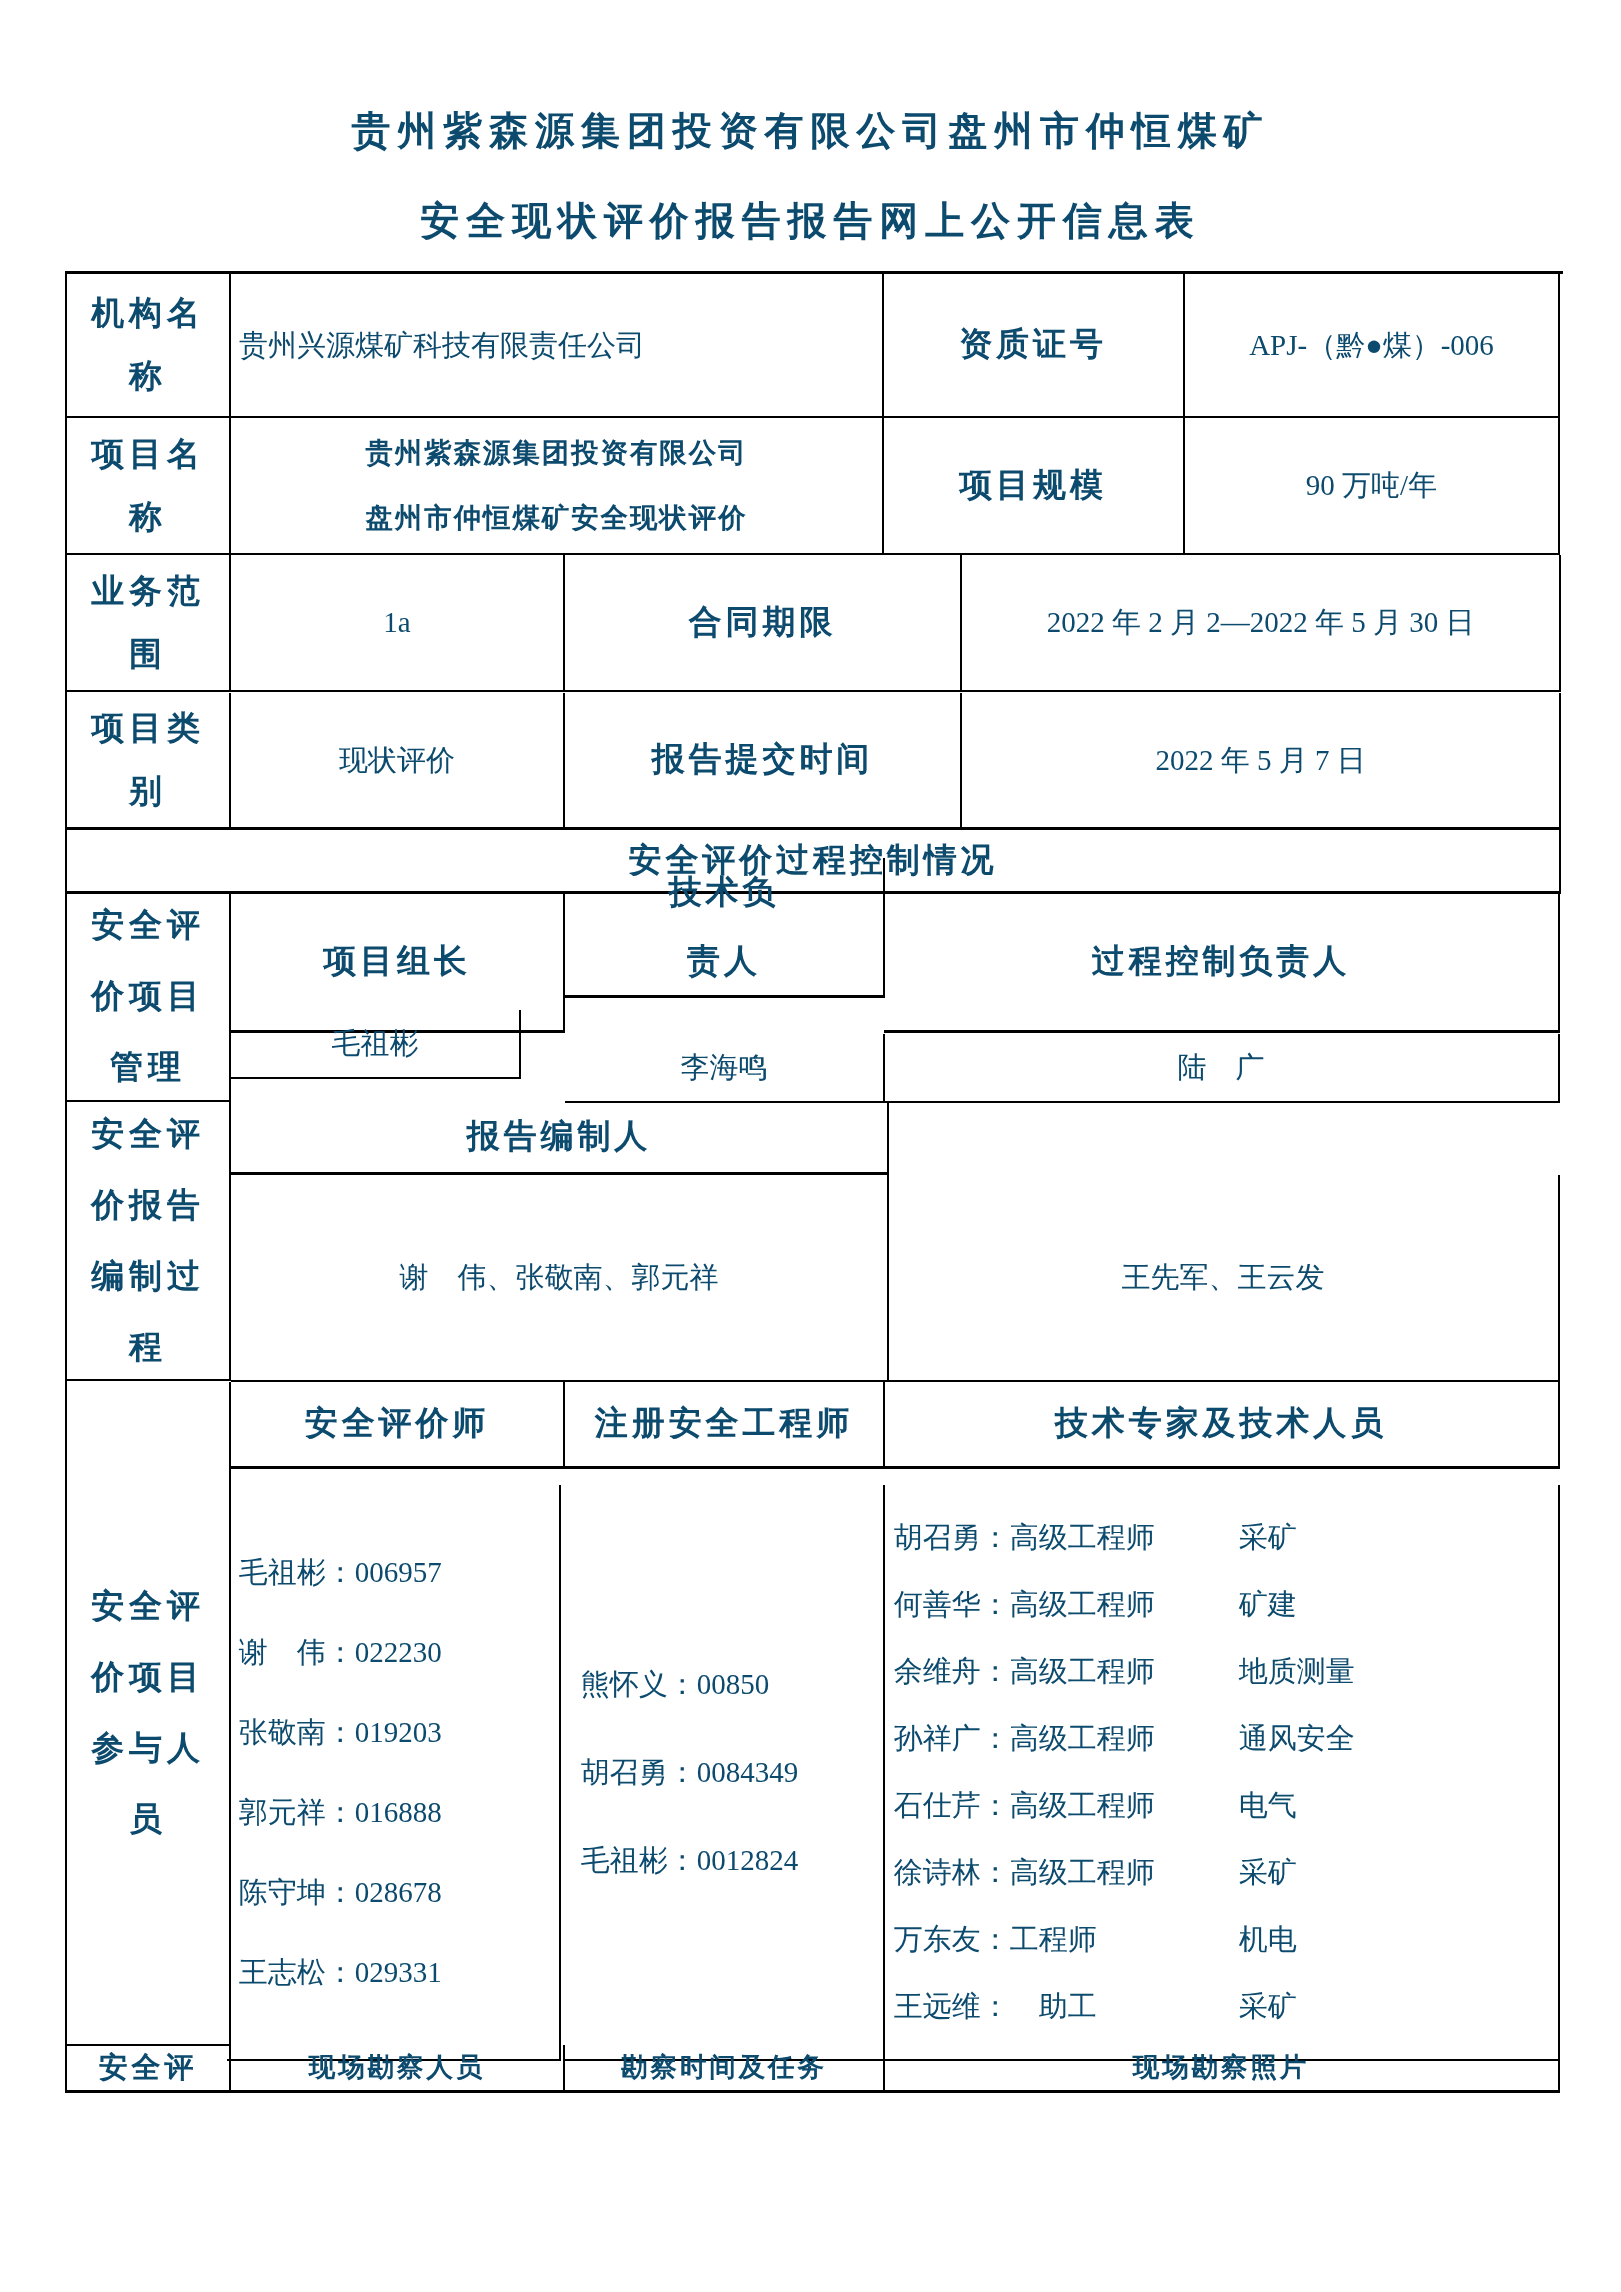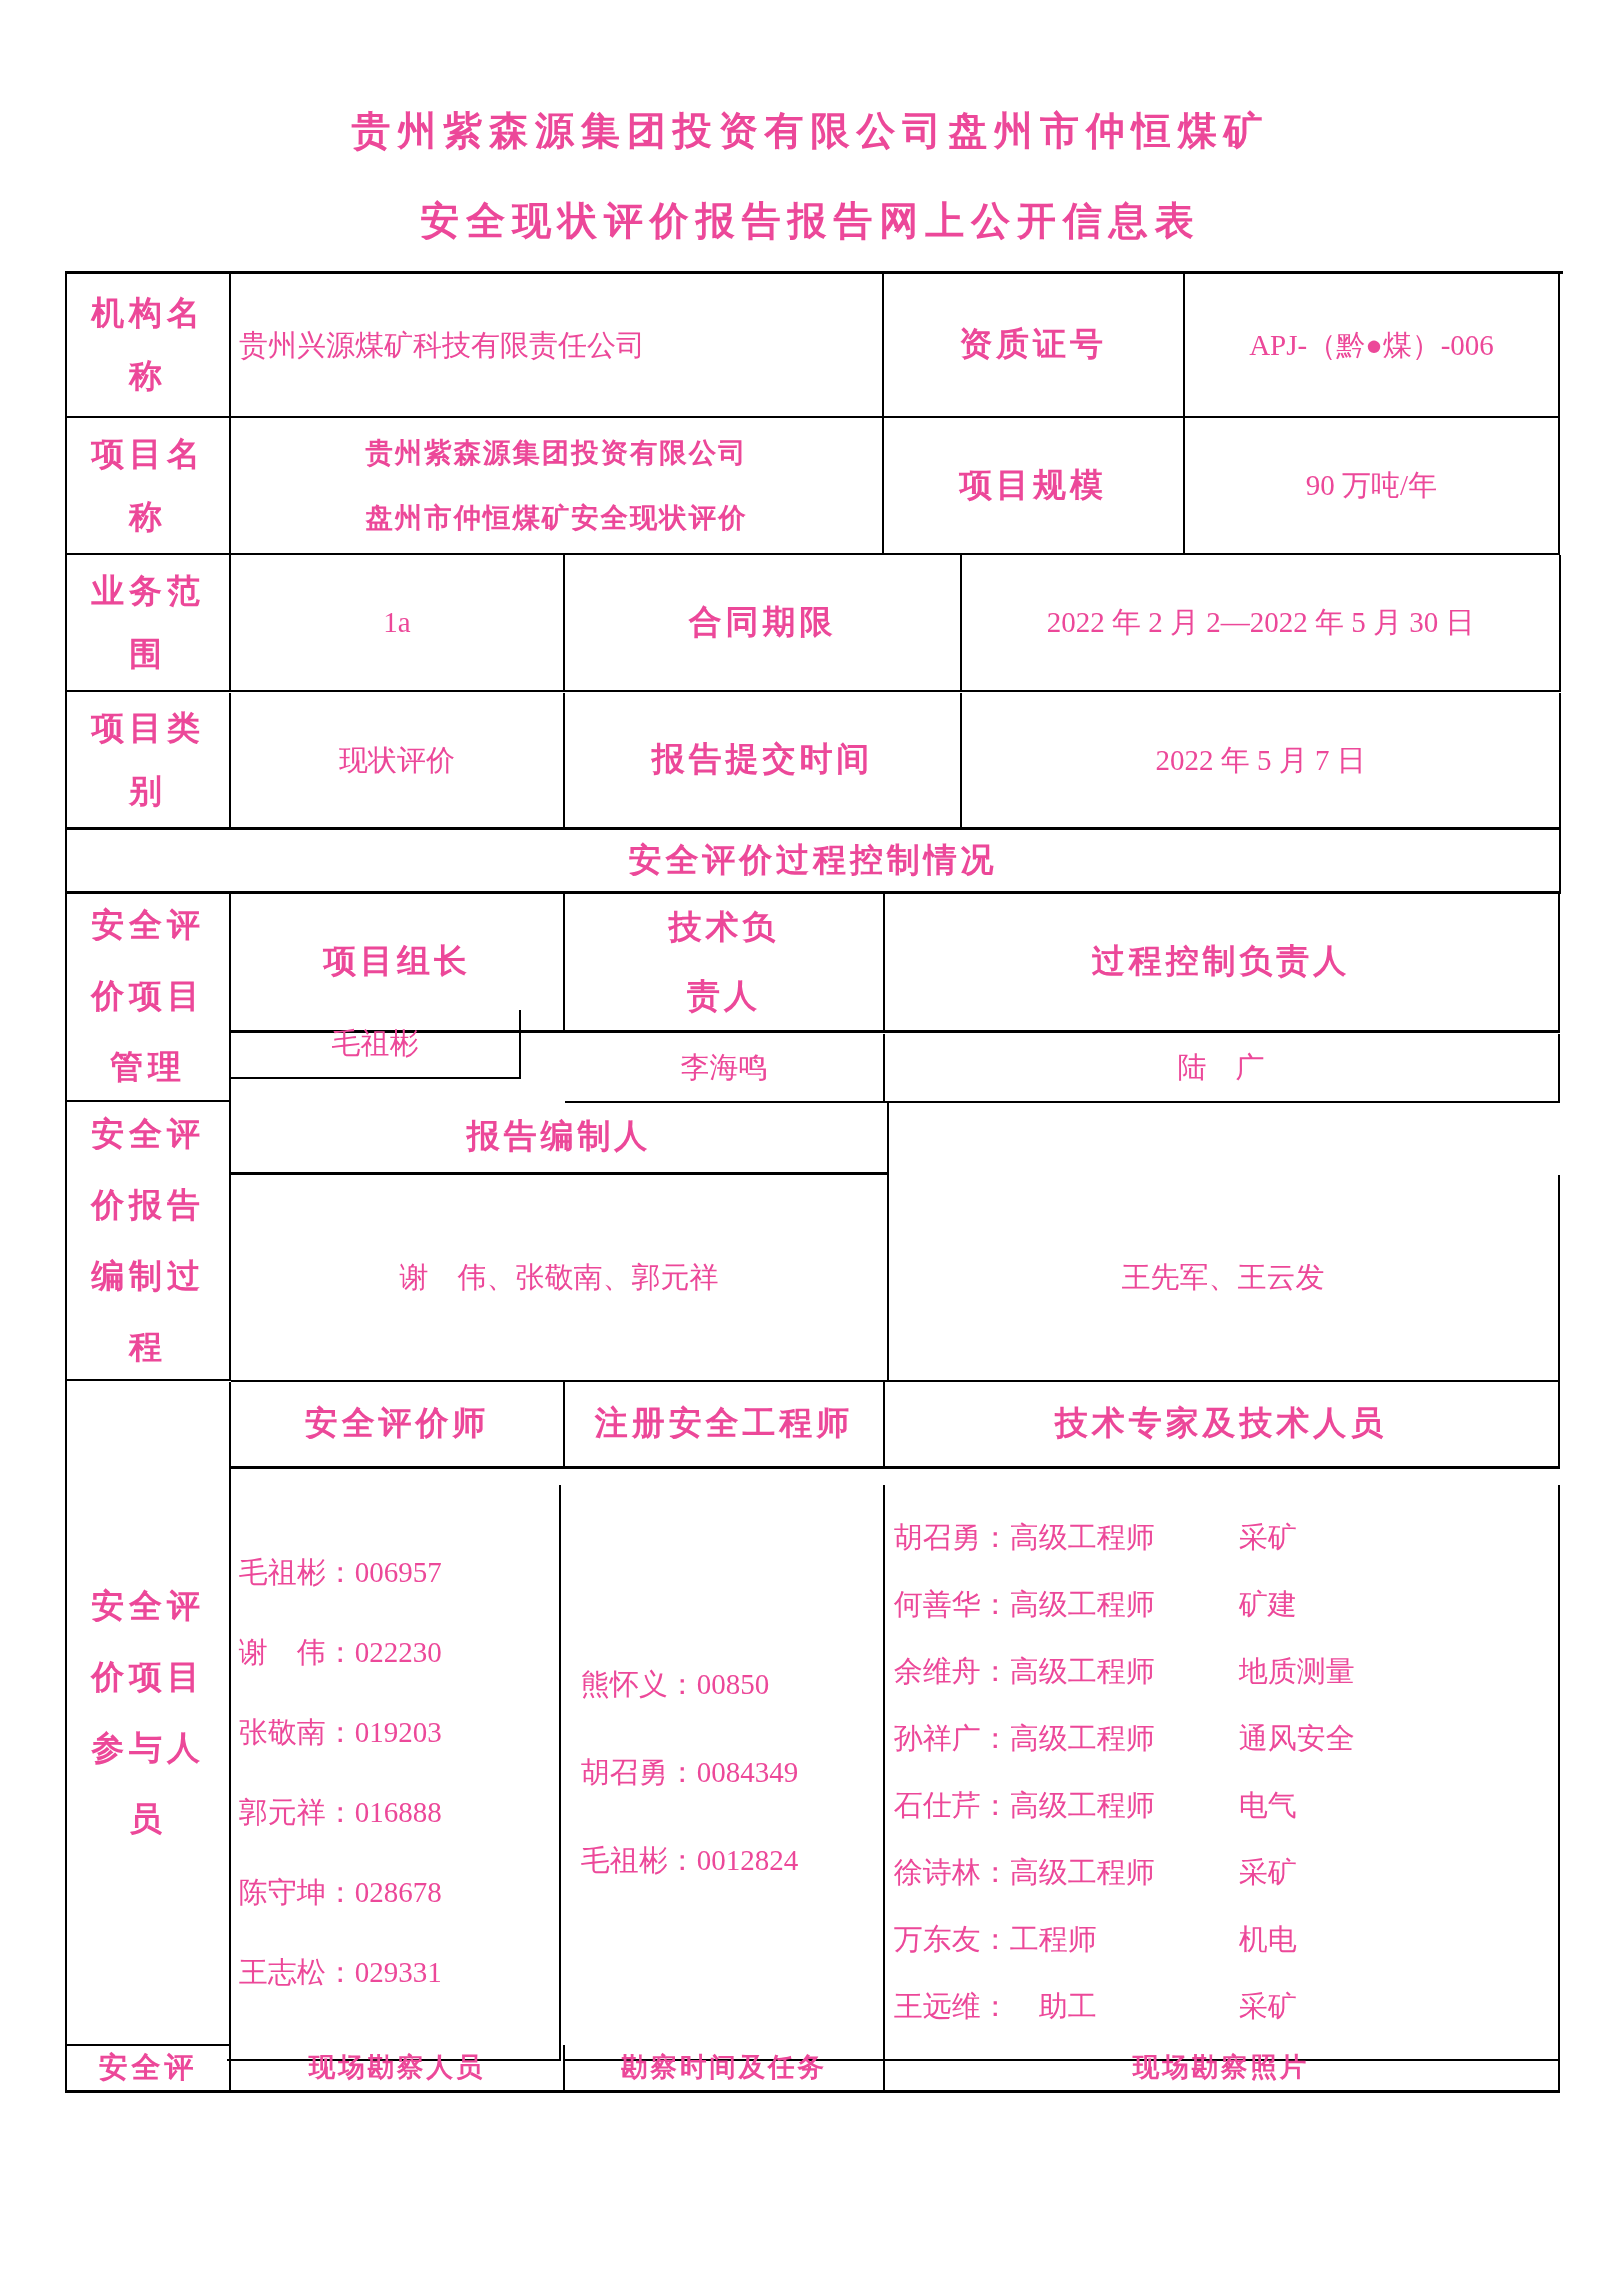--- a/index.html
+++ b/index.html
@@ -1,17 +1,17 @@
 <!DOCTYPE html>
 <html><head>
 <meta charset="utf-8">
 <style>
   html,body { margin:0; padding:0; background:#fff; }
   .page {
-    position:relative; width:1621px; height:2293px; background:#fff; color:#ec4899;
+    position:relative; width:1621px; height:2293px; background:#fff; color:#0c4a6e;
     font-family:"Liberation Serif","DejaVu Serif",serif; overflow:hidden;
   }
   .title {
     position:absolute; top:86px; left:0; width:100%;
     text-align:center; font-weight:bold; font-size:39px;
     letter-spacing:6.9px; line-height:90px;
   }
   .tbl {
     position:absolute; left:65px; top:271px; width:1496px; height:1819px;
     border-left:2px solid #000; border-top:3.9px solid #000;
@@ -81,21 +81,21 @@
     <div class="c thickb" style="left:164px;top:419px;width:334px;height:137px">现状评价</div>
     <div class="c hdr thickb" style="left:498px;top:419px;width:397px;height:137px">报告提交时间</div>
     <div class="c thickb" style="left:895px;top:419px;width:599px;height:137px">2022 年 5 月 7 日</div>
 
     <div class="c hdr thickb" style="left:0;top:556px;width:1494px;height:64px">安全评价过程控制情况</div>
 
     <div class="c lblt" style="left:0;top:619px;width:164px;height:209px">
         <span>安全评价项目管理</span>
       </div>
     <div class="c hdr thickb" style="left:164px;top:619px;width:334px;height:140px">项目组长</div>
-    <div class="c hdr thickb" style="left:498px;top:619px;width:320px;height:140px">
+    <div class="c hdr thickb" style="left:498px;top:584px;width:320px;height:140px">
         <span class="wrapspan">技术负责人</span>
       </div>
     <div class="c hdr thickb" style="left:817px;top:619px;width:676px;height:140px">过程控制负责人</div>
     <div class="c" style="left:164px;top:736px;width:290px;height:69px">毛祖彬</div>
     <div class="c" style="left:498px;top:760px;width:320px;height:69px">李海鸣</div>
     <div class="c" style="left:817px;top:760px;width:676px;height:69px">陆　广</div>
 
     <div class="c lblt" style="left:0;top:828px;width:164px;height:279px">
         <span>安全评价报告编制过程</span>
       </div>

